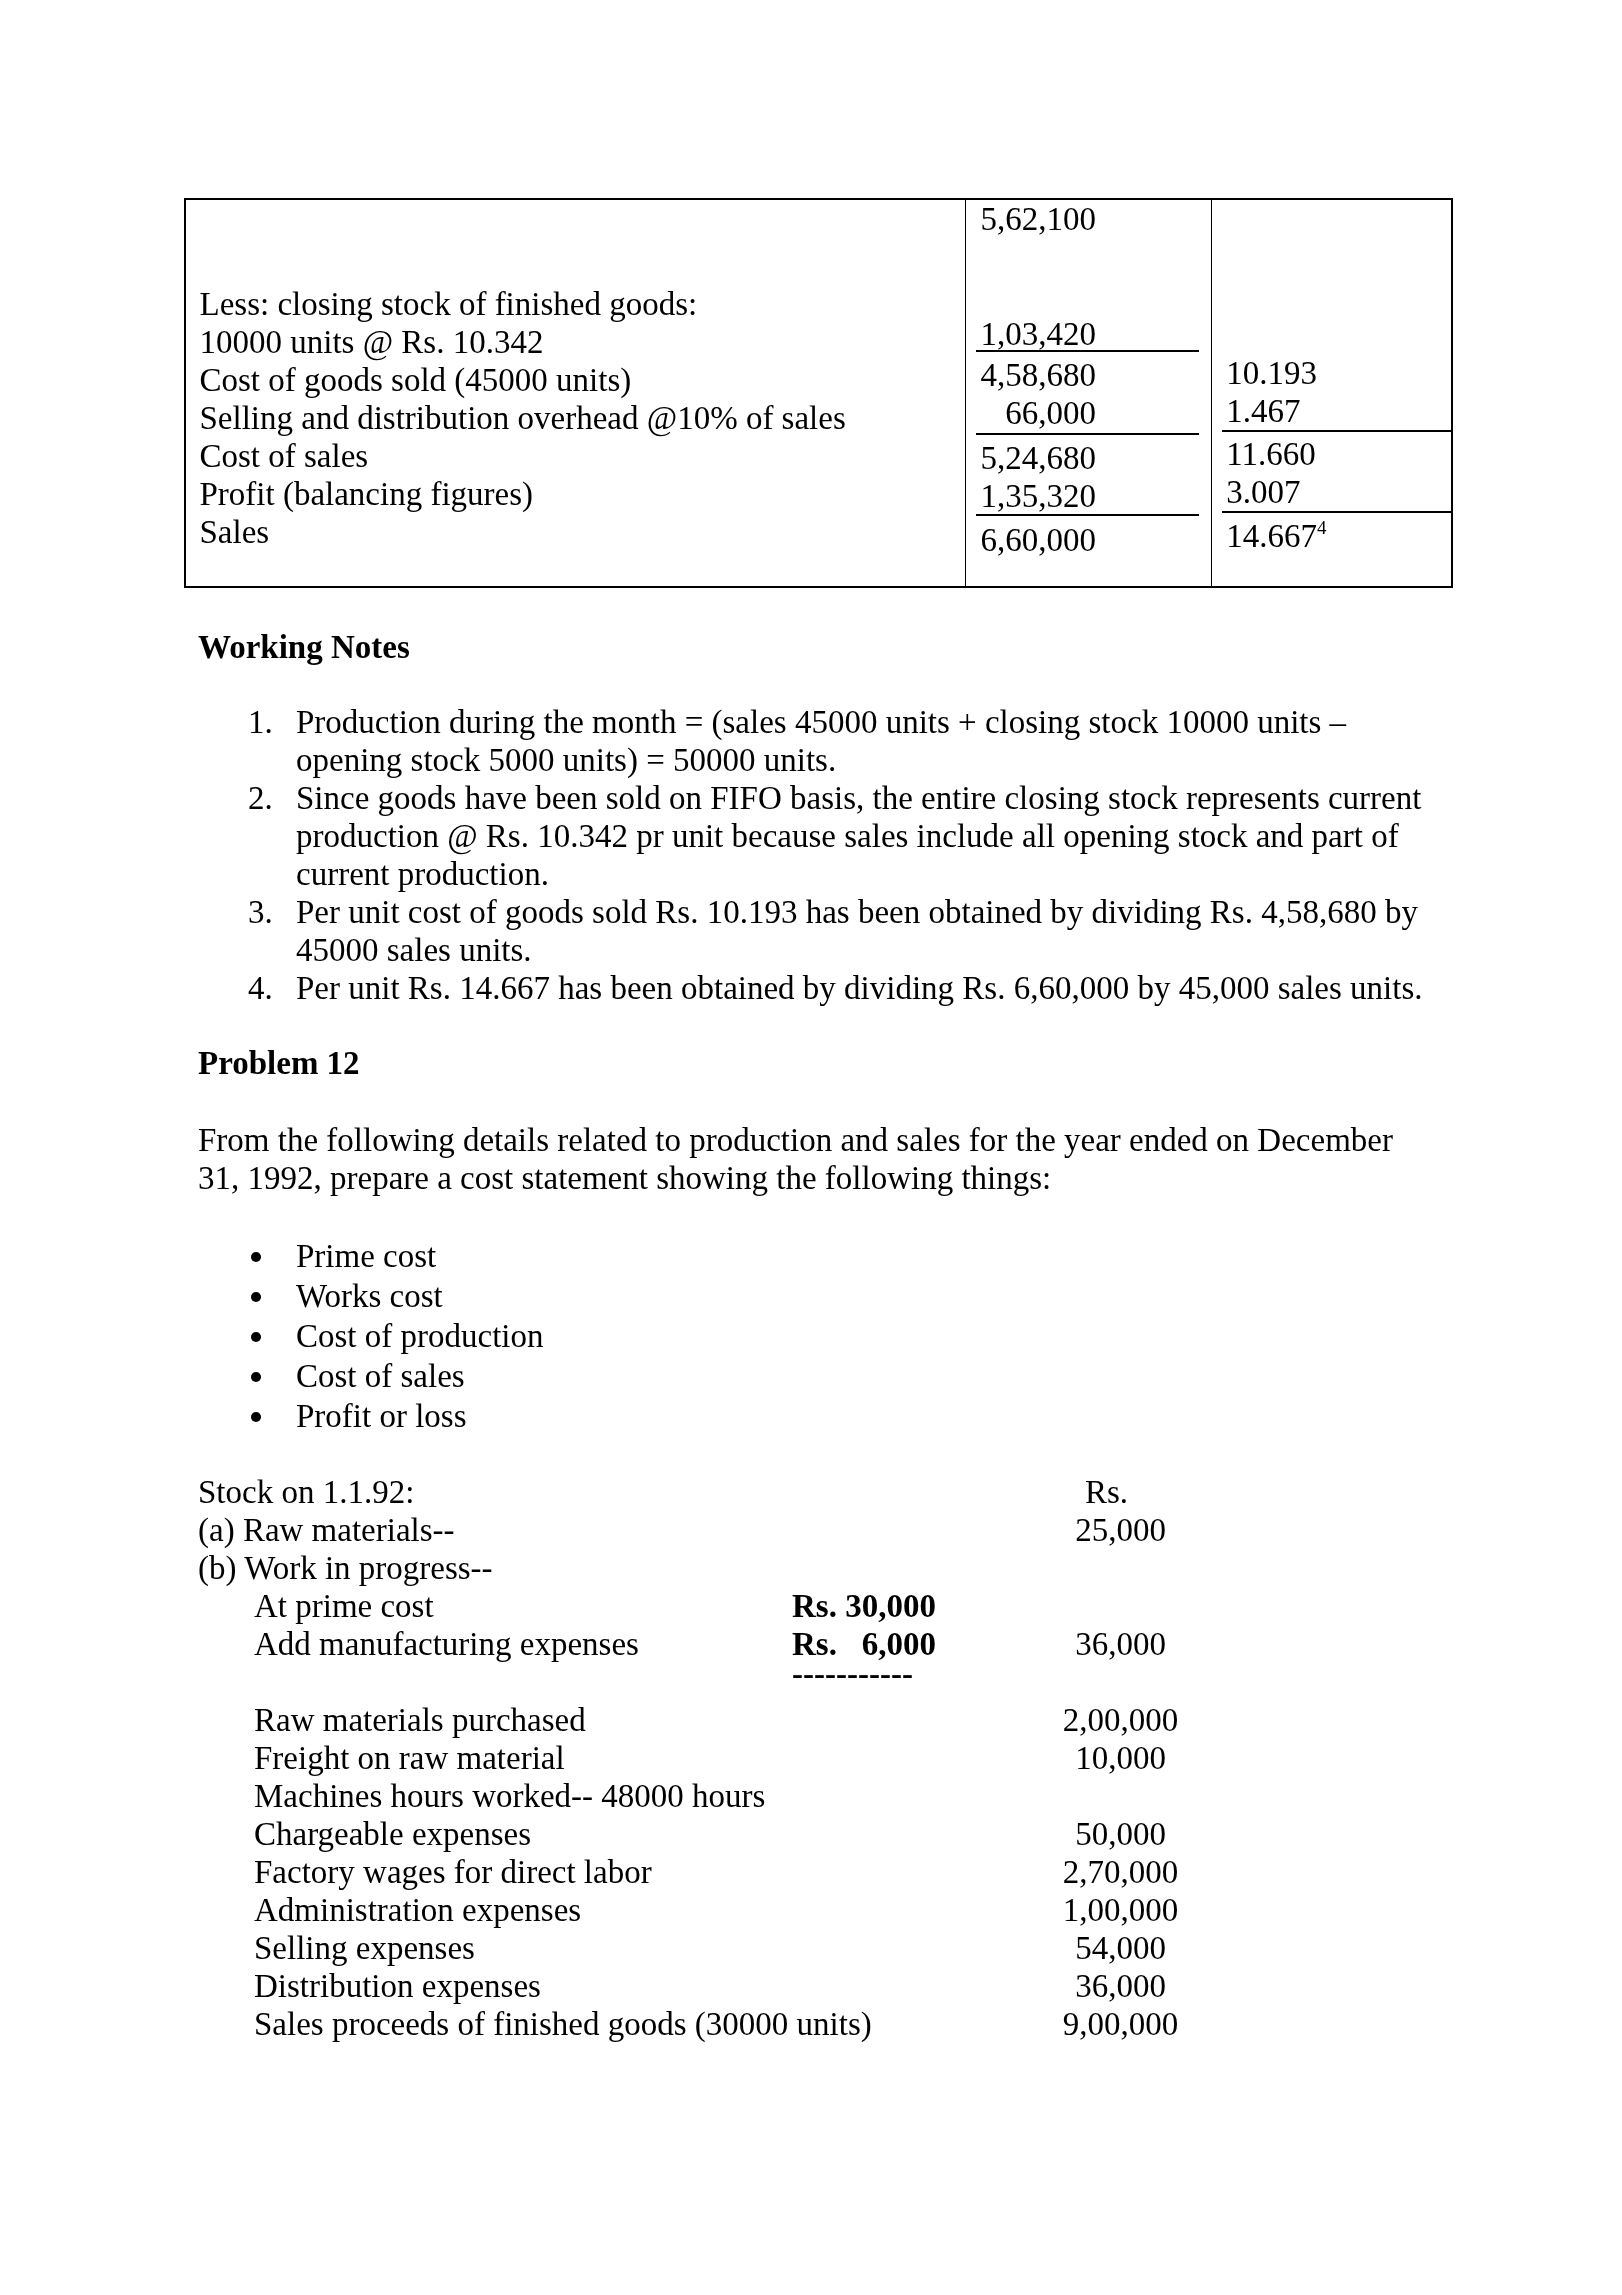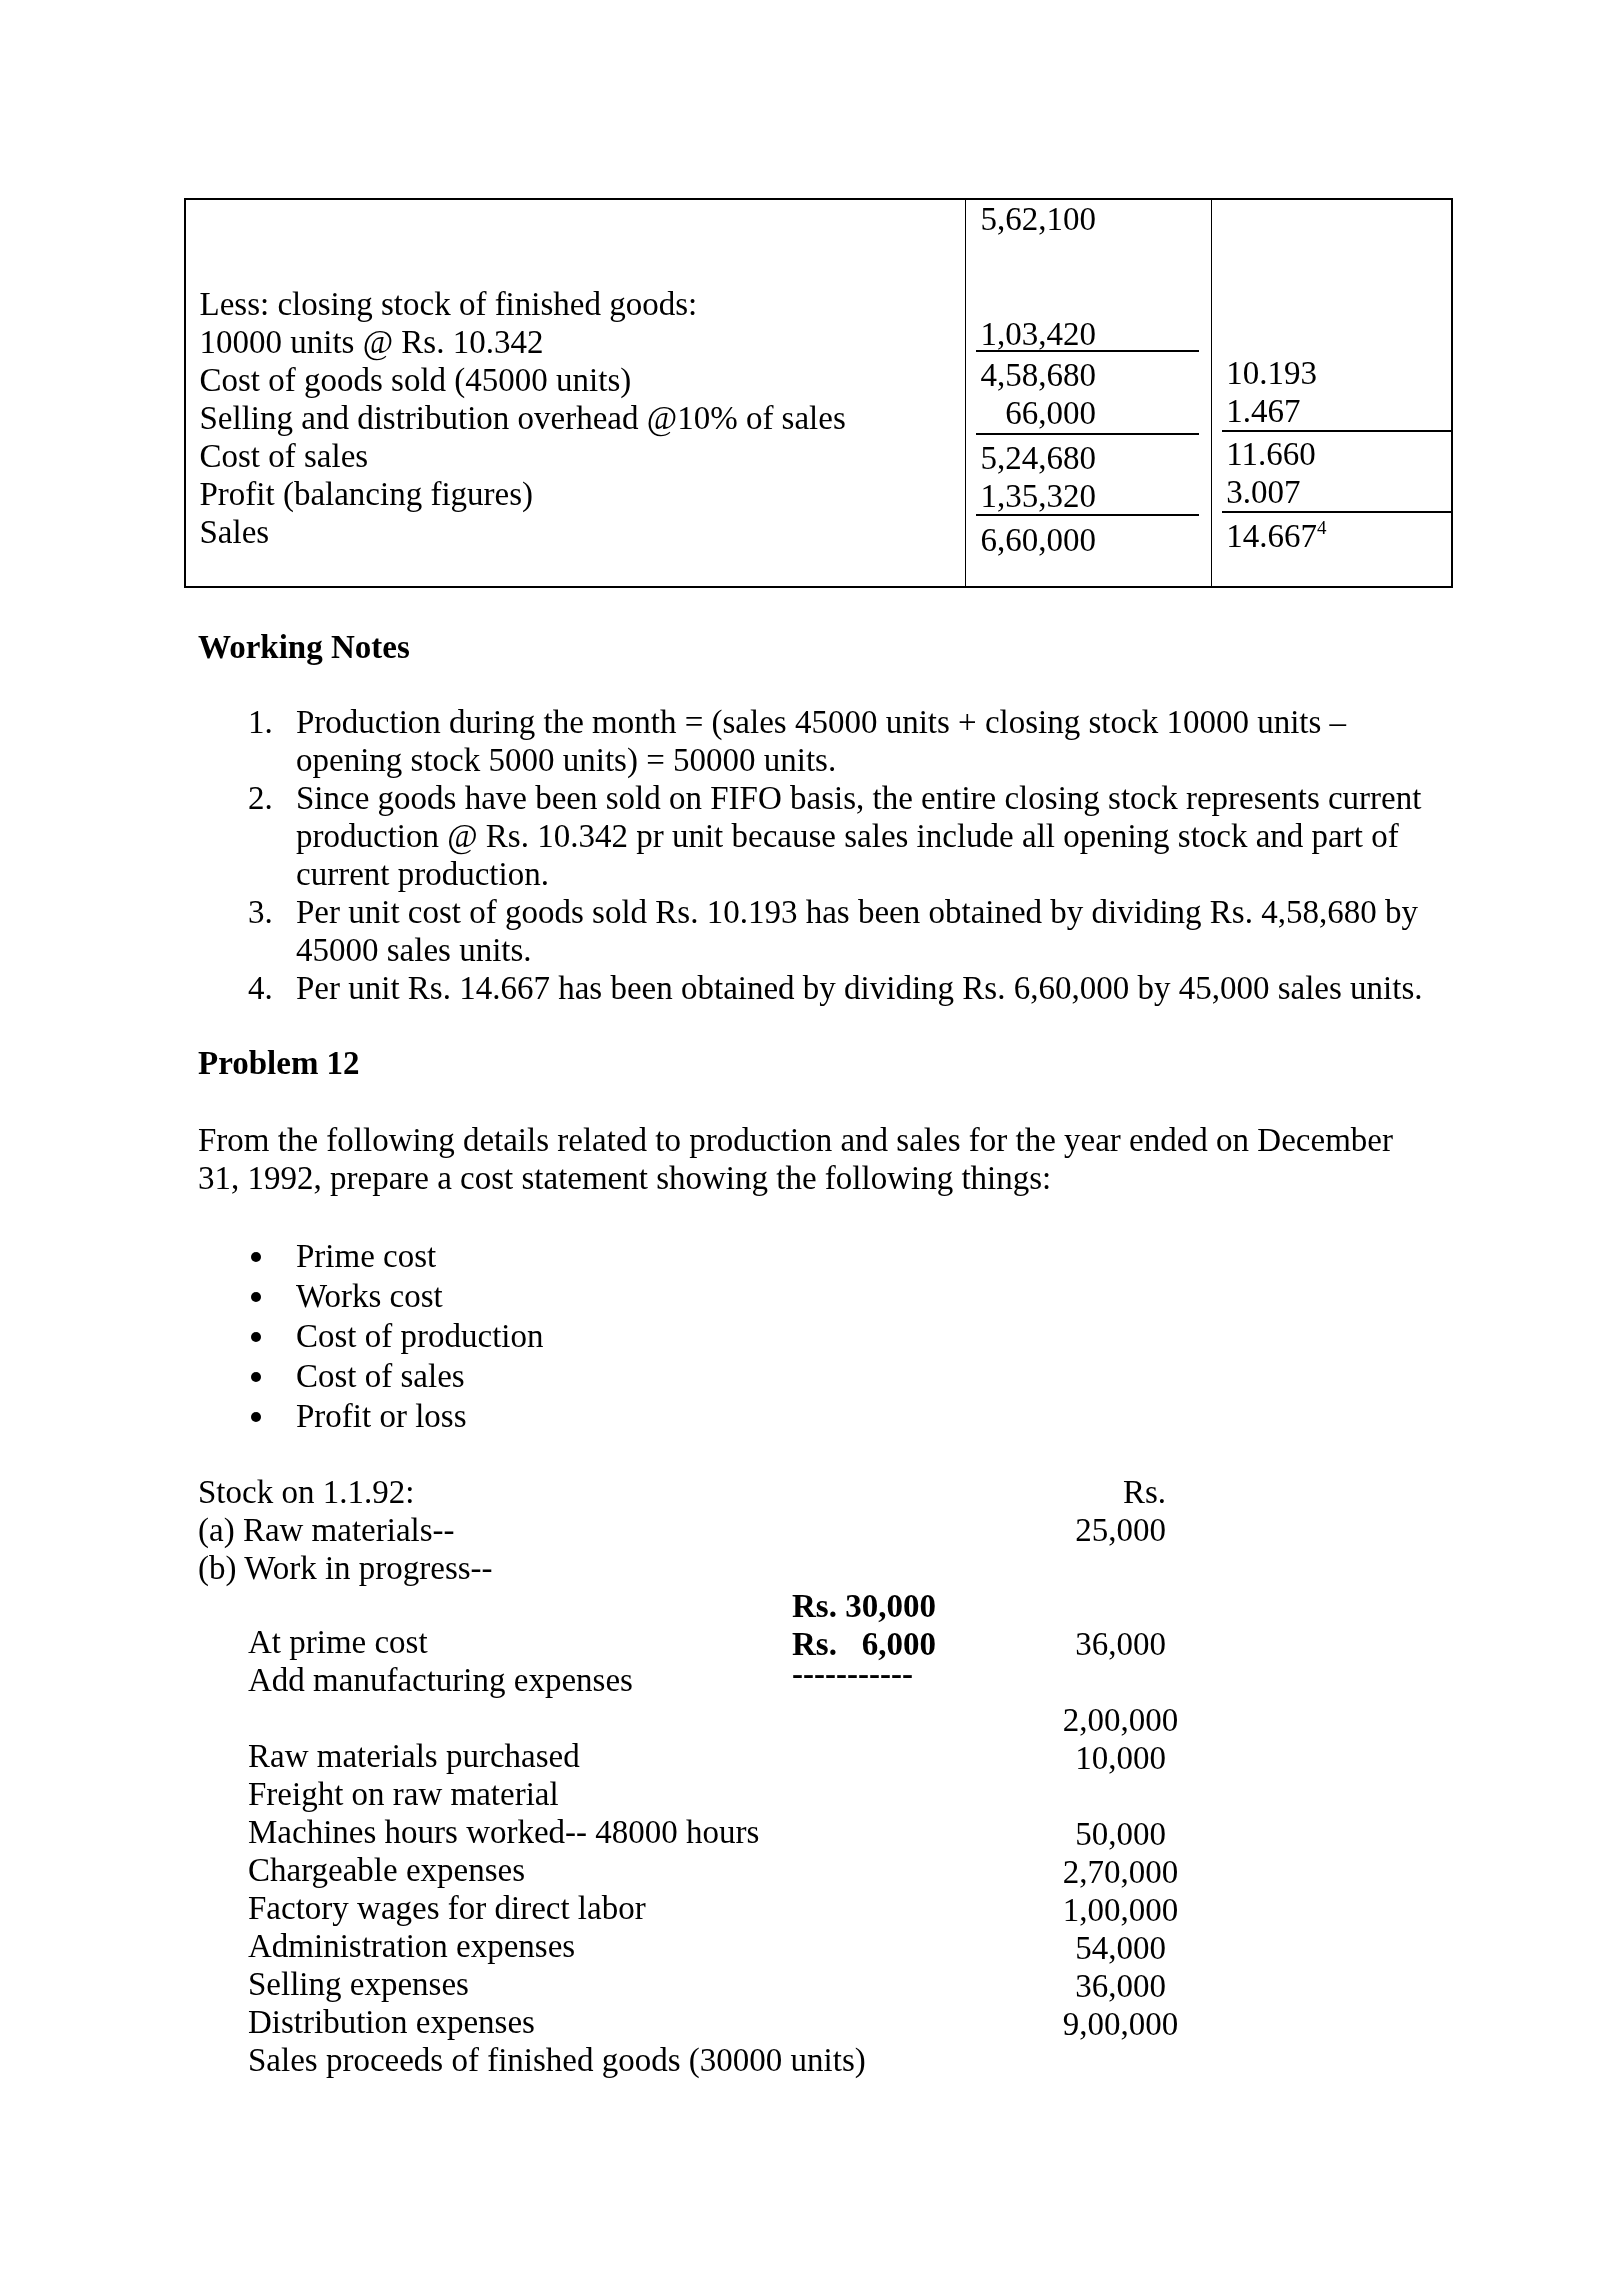--- a/index.html
+++ b/index.html
@@ -41,24 +41,24 @@
   .bullets li { position: relative; padding-left: 48px; height: 40px; line-height: 40px; }
   .bullets .dot {
     position: absolute; left: 3.2px; top: 16px; width: 10.3px; height: 10.3px;
     border-radius: 50%; background: #000;
   }
 
   
   .stock { position: absolute; left: 198px; top: 1473px; width: 1030px; }
   .srow { position: relative; height: 38px; white-space: nowrap; }
   .srow .lbl { position: absolute; left: 0; }
-  .srow.indent .lbl { left: 50px; margin-top: 36px; }
+  .srow.indent .lbl { left: 56px; }
   .srow .mid { position: absolute; left: 594px; white-space: pre; font-weight: bold; }
   .srow .amt { position: absolute; left: 863px; width: 119px; text-align: center; }
-  .srow .hdr { position: absolute; left: 849px; width: 119px; text-align: right; }
+  .srow .hdr { position: absolute; left: 849px; width: 119px; text-align: center; }
 </style>
 </head>
 <body>
 
 <div class="stmt-table">
   <div class="stmt-col col-desc">
     <div class="cell" style="top:85px">Less: closing stock of finished goods:</div>
     <div class="cell" style="top:123px">10000 units @ Rs. 10.342</div>
     <div class="cell" style="top:161px">Cost of goods sold (45000 units)</div>
     <div class="cell" style="top:199px">Selling and distribution overhead @10% of sales</div>

